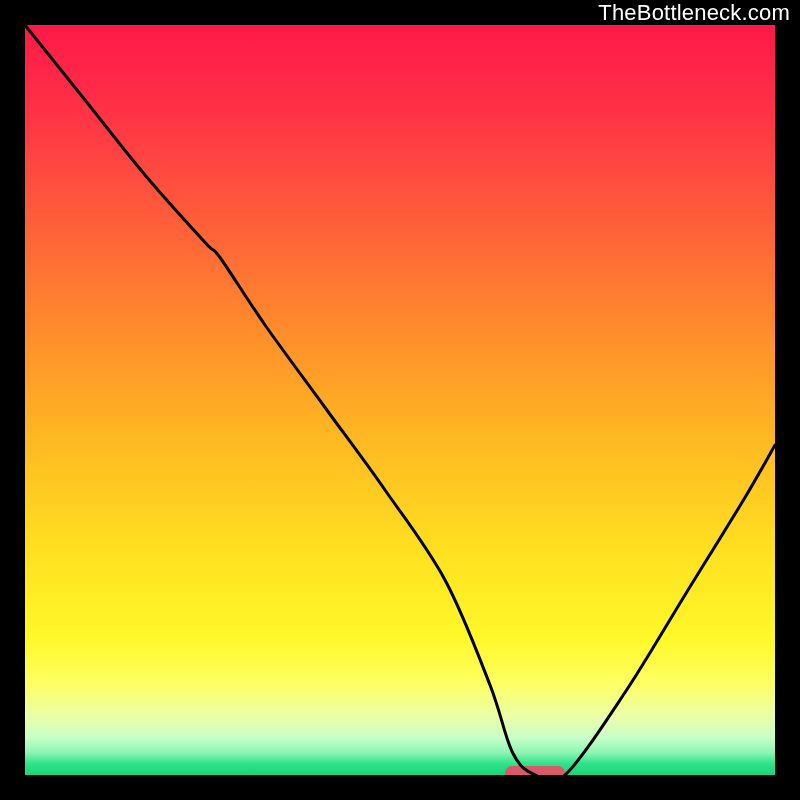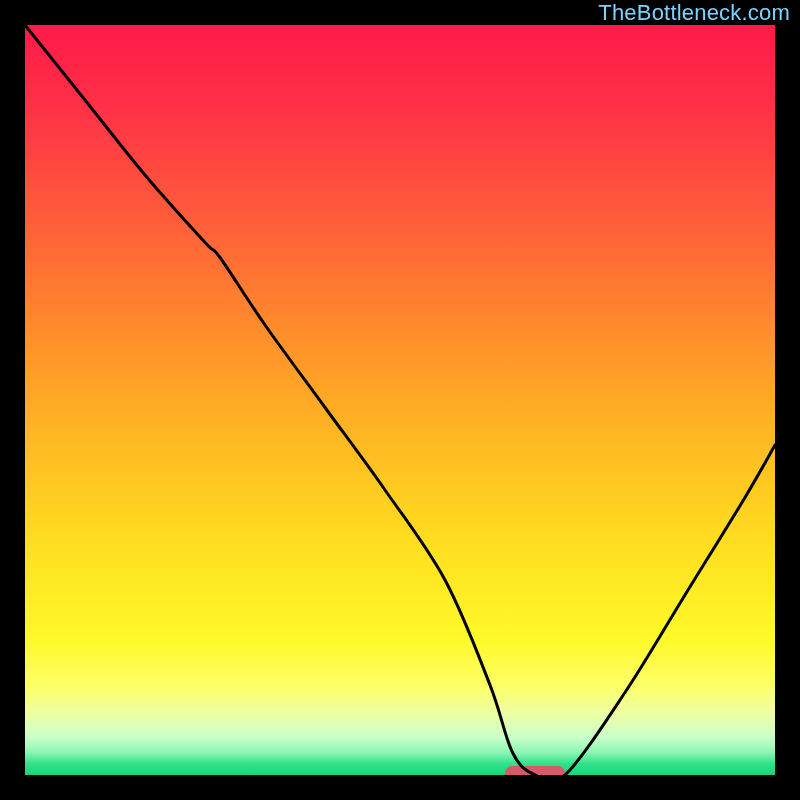--- a/index.html
+++ b/index.html
@@ -14,21 +14,21 @@
   .frame {
     position: relative;
     width: 800px;
     height: 800px;
     background: #000;
   }
   .watermark {
     position: absolute;
     top: 0;
     right: 10px;
-    color: #7dd3fc;
+    color: #ffffff;
     font-size: 22px;
     font-weight: 400;
     letter-spacing: 0.2px;
     z-index: 5;
   }
   .plot-area {
     position: absolute;
     left: 25px;
     top: 25px;
     width: 750px;

